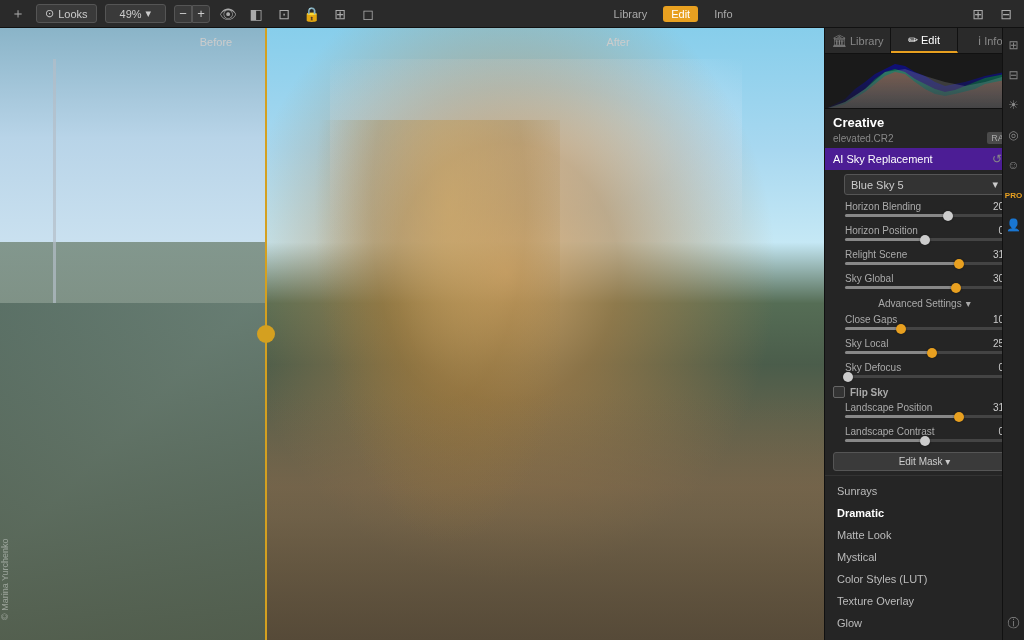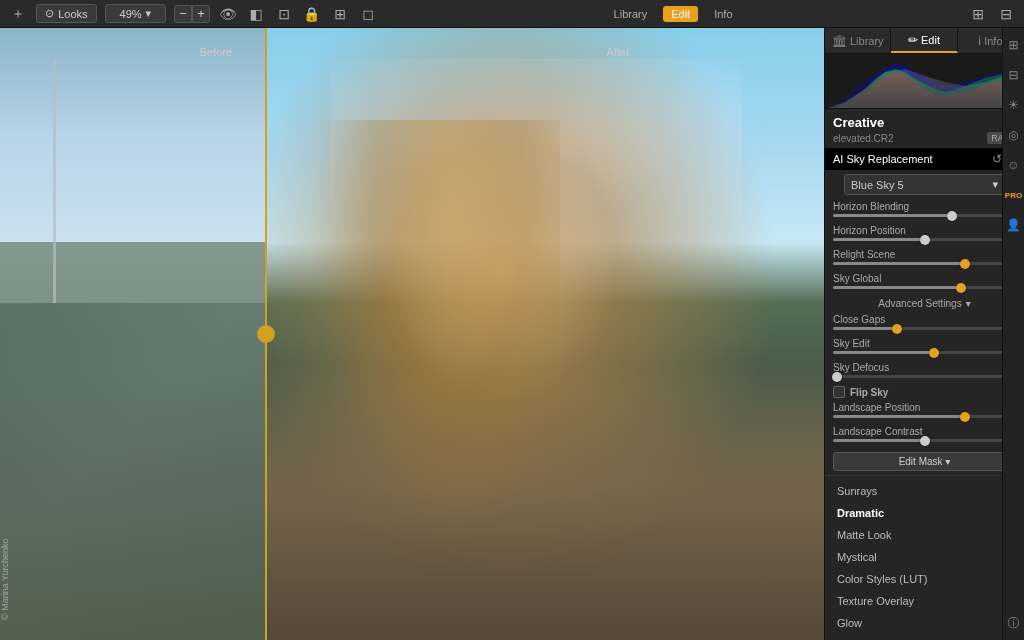--- a/index.html
+++ b/index.html
@@ -89,21 +89,21 @@
 
     
     .image-area {
       flex: 1;
       position: relative;
       background: #1a1a1a;
       overflow: hidden;
     }
     .before-after-labels {
       position: absolute;
-      top: 18px;
+      top: 8px;
       left: 0; right: 0;
       display: flex;
       z-index: 10;
       pointer-events: none;
     }
     .before-label {
       width: 50%;
       text-align: center;
       color: #ccc;
       font-size: 11px;
@@ -246,21 +246,21 @@
       color: #aaa;
       font-size: 9px;
       padding: 1px 4px;
       border-radius: 2px;
     }
 
     
     .ai-sky-header {
       display: flex; align-items: center; justify-content: space-between;
       padding: 4px 8px;
-      background: #000000;
+      background: #4c1d95;
       gap: 10px;
     }
     .ai-sky-title {
       font-size: 11px;
       color: #fff;
       font-weight: 500;
     }
     .ai-sky-icons {
       display: flex; gap: 4px;
     }
@@ -279,21 +279,21 @@
       color: #ccc;
       font-size: 11px;
       padding: 3px 6px;
       border-radius: 3px;
       cursor: pointer;
       display: flex; align-items: center; justify-content: space-between;
     }
 
     
     .slider-row {
-      padding: 2px 8px;
+      padding: 2px 20px;
     }
     .slider-label-row {
       display: flex; justify-content: space-between; align-items: center;
       margin-bottom: 1px;
     }
     .slider-label {
       font-size: 10px;
       color: #aaa;
     }
     .slider-value {
@@ -605,21 +605,21 @@
           <span class="slider-value">10</span>
         </div>
         <div class="slider-track">
           <div class="slider-fill" style="width:35%"></div>
           <div class="slider-thumb orange" style="left:35%"></div>
         </div>
       </div>
 
       <div class="slider-row">
         <div class="slider-label-row">
-          <span class="slider-label">Sky Edit</span>
+          <span class="slider-label">Sky Local</span>
           <span class="slider-value">25</span>
         </div>
         <div class="slider-track">
           <div class="slider-fill" style="width:55%"></div>
           <div class="slider-thumb orange" style="left:55%"></div>
         </div>
       </div>
 
       <div class="slider-row">
         <div class="slider-label-row">

